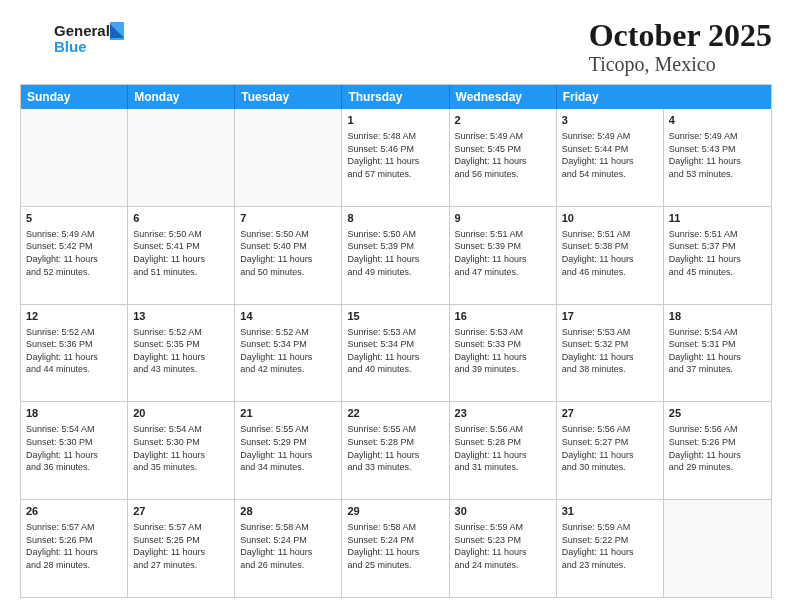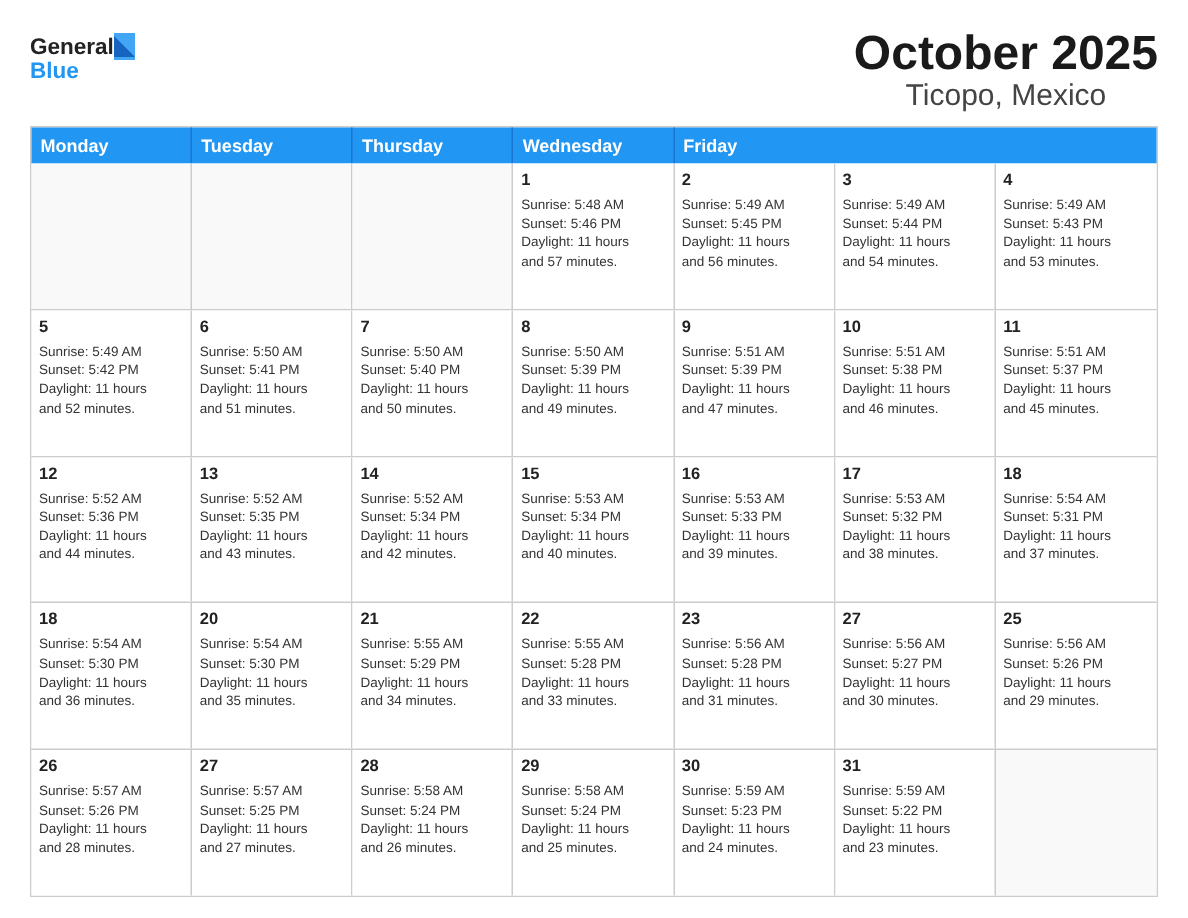--- a/index.html
+++ b/index.html
@@ -19,23 +19,25 @@
     }
     .header {
       display: flex;
       justify-content: space-between;
       align-items: flex-start;
       margin-bottom: 8px;
     }
     .logo {
       display: flex;
       align-items: center;
+      margin-left: 34px;
     }
     .title-block {
-      text-align: center;
+      text-align: left;
+      font-family: Liberation Serif, serif;
     }
     .month-title {
       font-size: 32px;
       font-weight: bold;
       color: #1a1a1a;
       line-height: 1.1;
     }
     .location {
       font-size: 20px;
       color: #444;
@@ -114,20 +116,21 @@
     </div>
     <div class="title-block">
       <div class="month-title">October 2025</div>
       <div class="location">Ticopo, Mexico</div>
     </div>
   </div>
 
   <div class="calendar">
     <div class="cal-header">
 
+    <div class="cal-header-cell">Sunday</div>
         <div class="cal-header-cell">Monday</div>
         <div class="cal-header-cell">Tuesday</div>
         <div class="cal-header-cell">Thursday</div>
         <div class="cal-header-cell">Wednesday</div>
         <div class="cal-header-cell">Friday</div>
       </div>
     <div class="cal-body">
 
     <div class="cal-row">
           <div class="cal-cell empty"></div>

